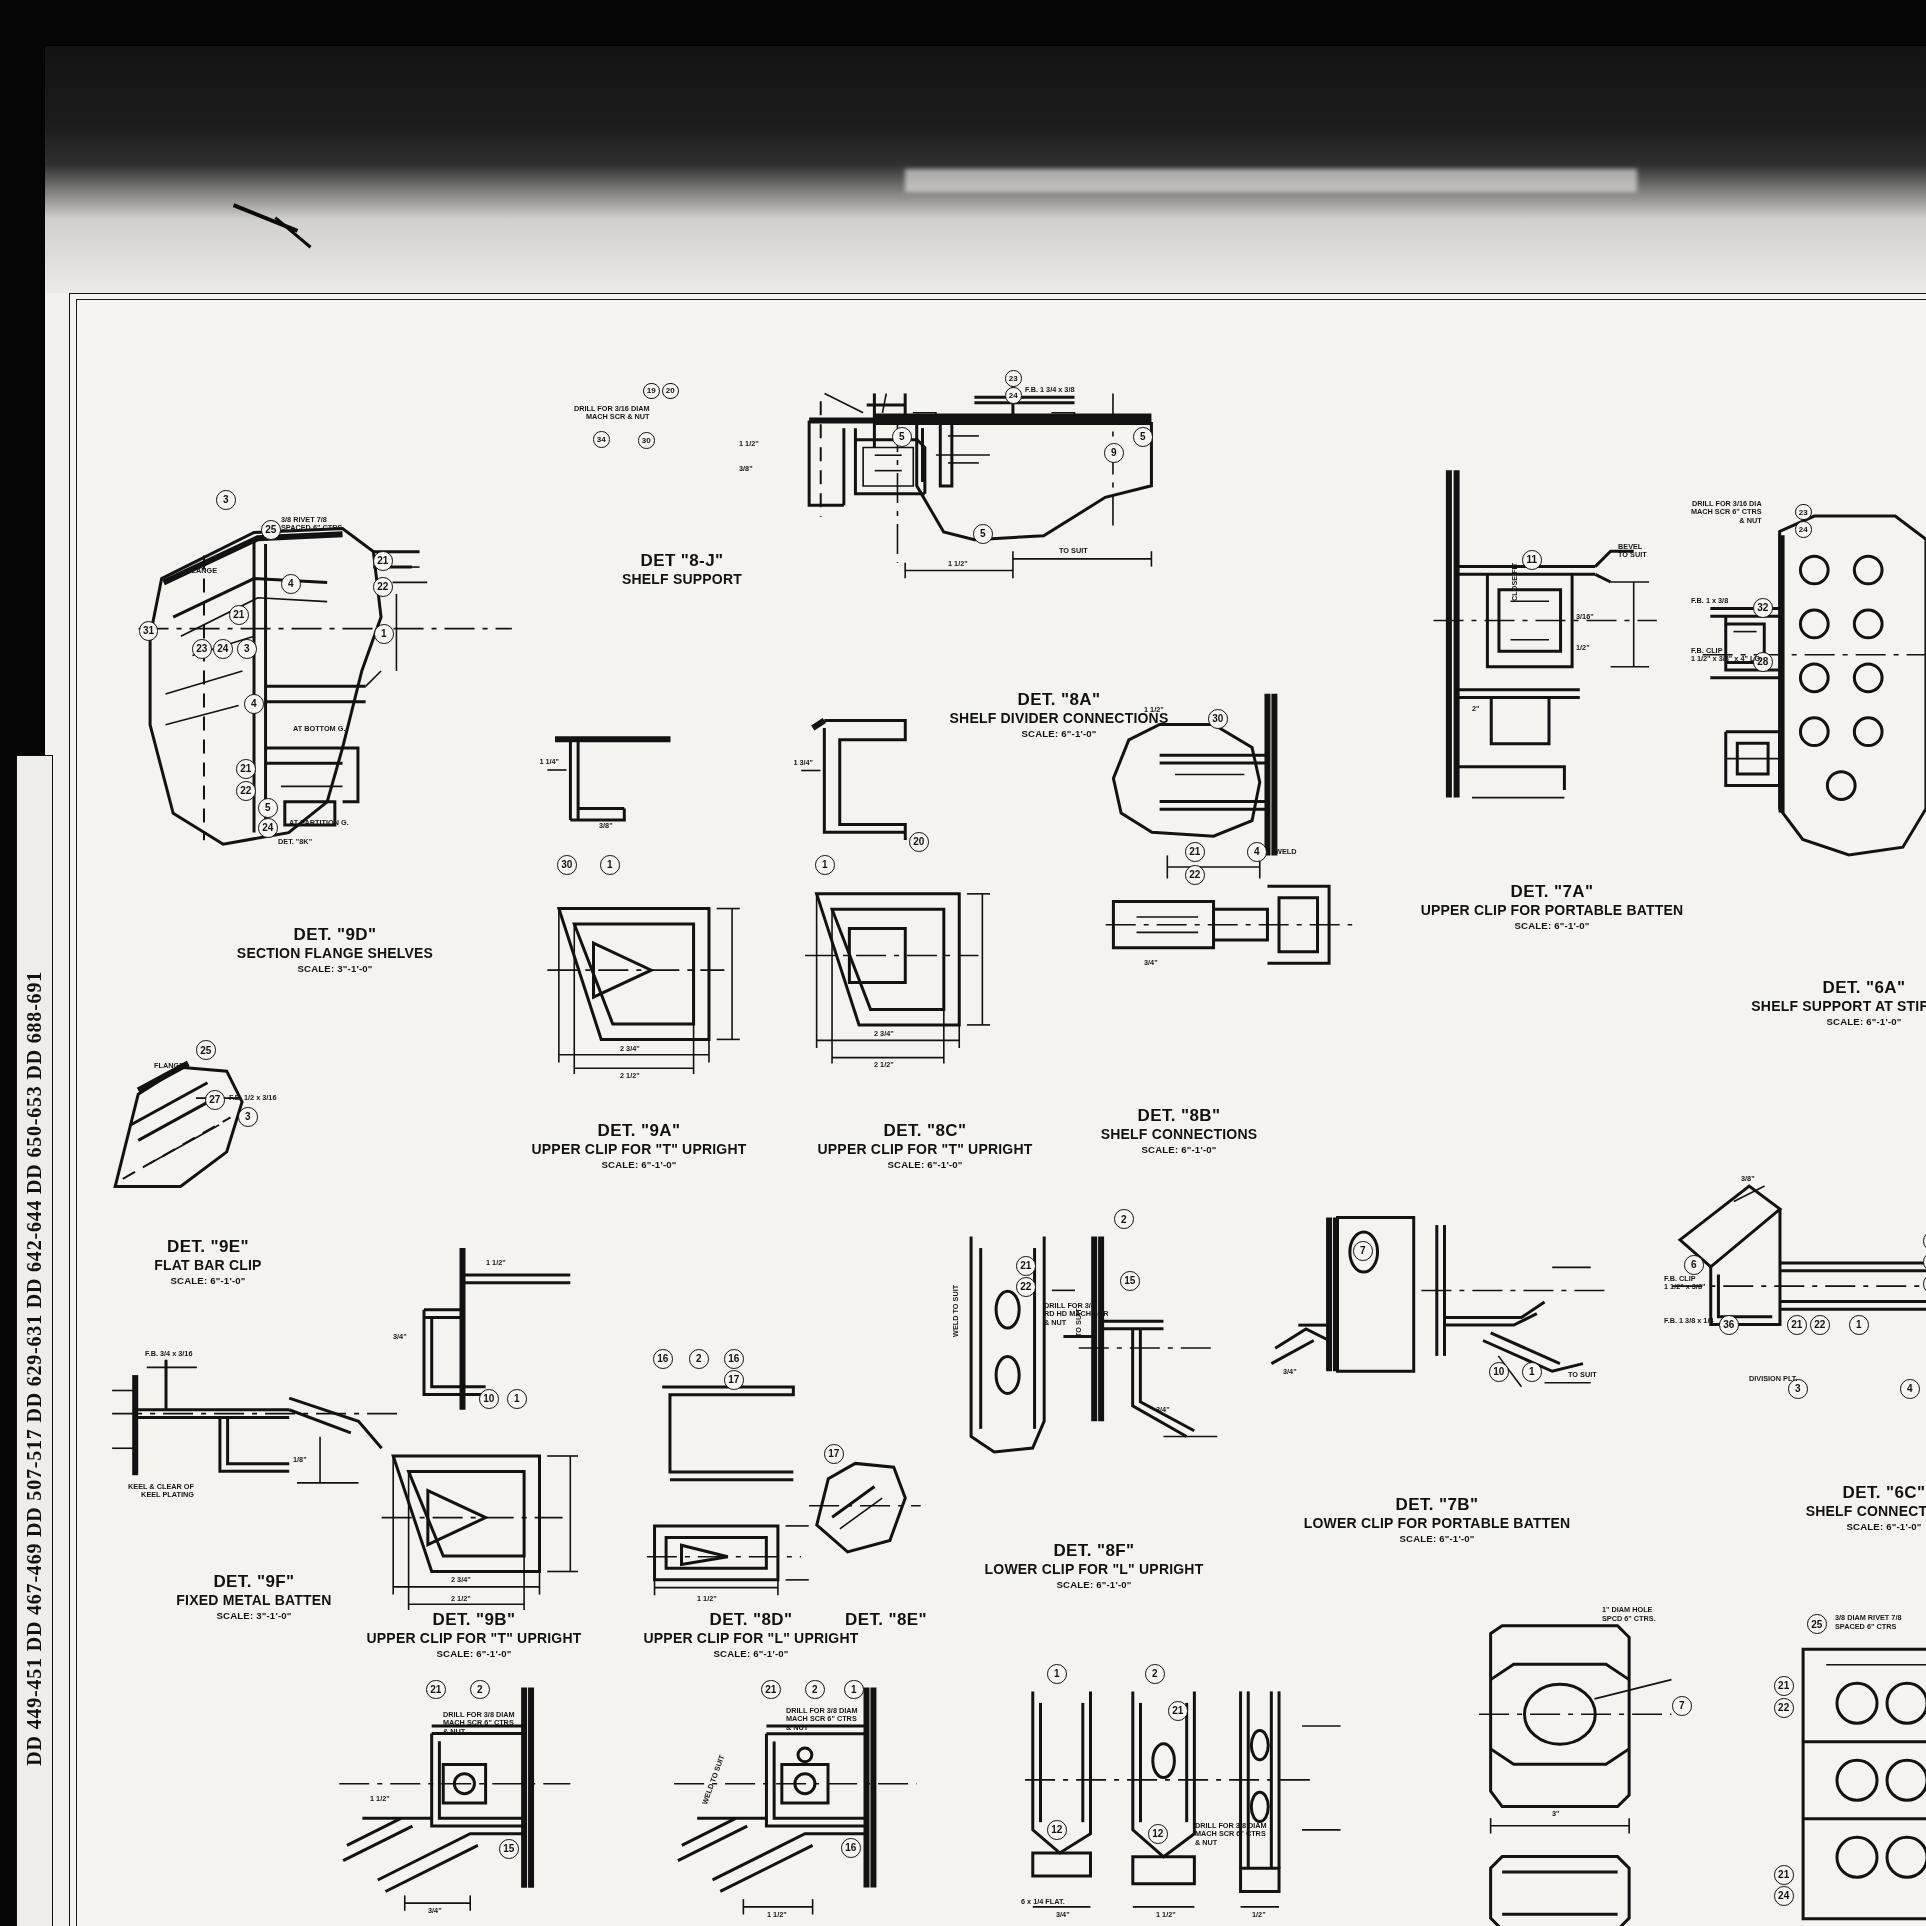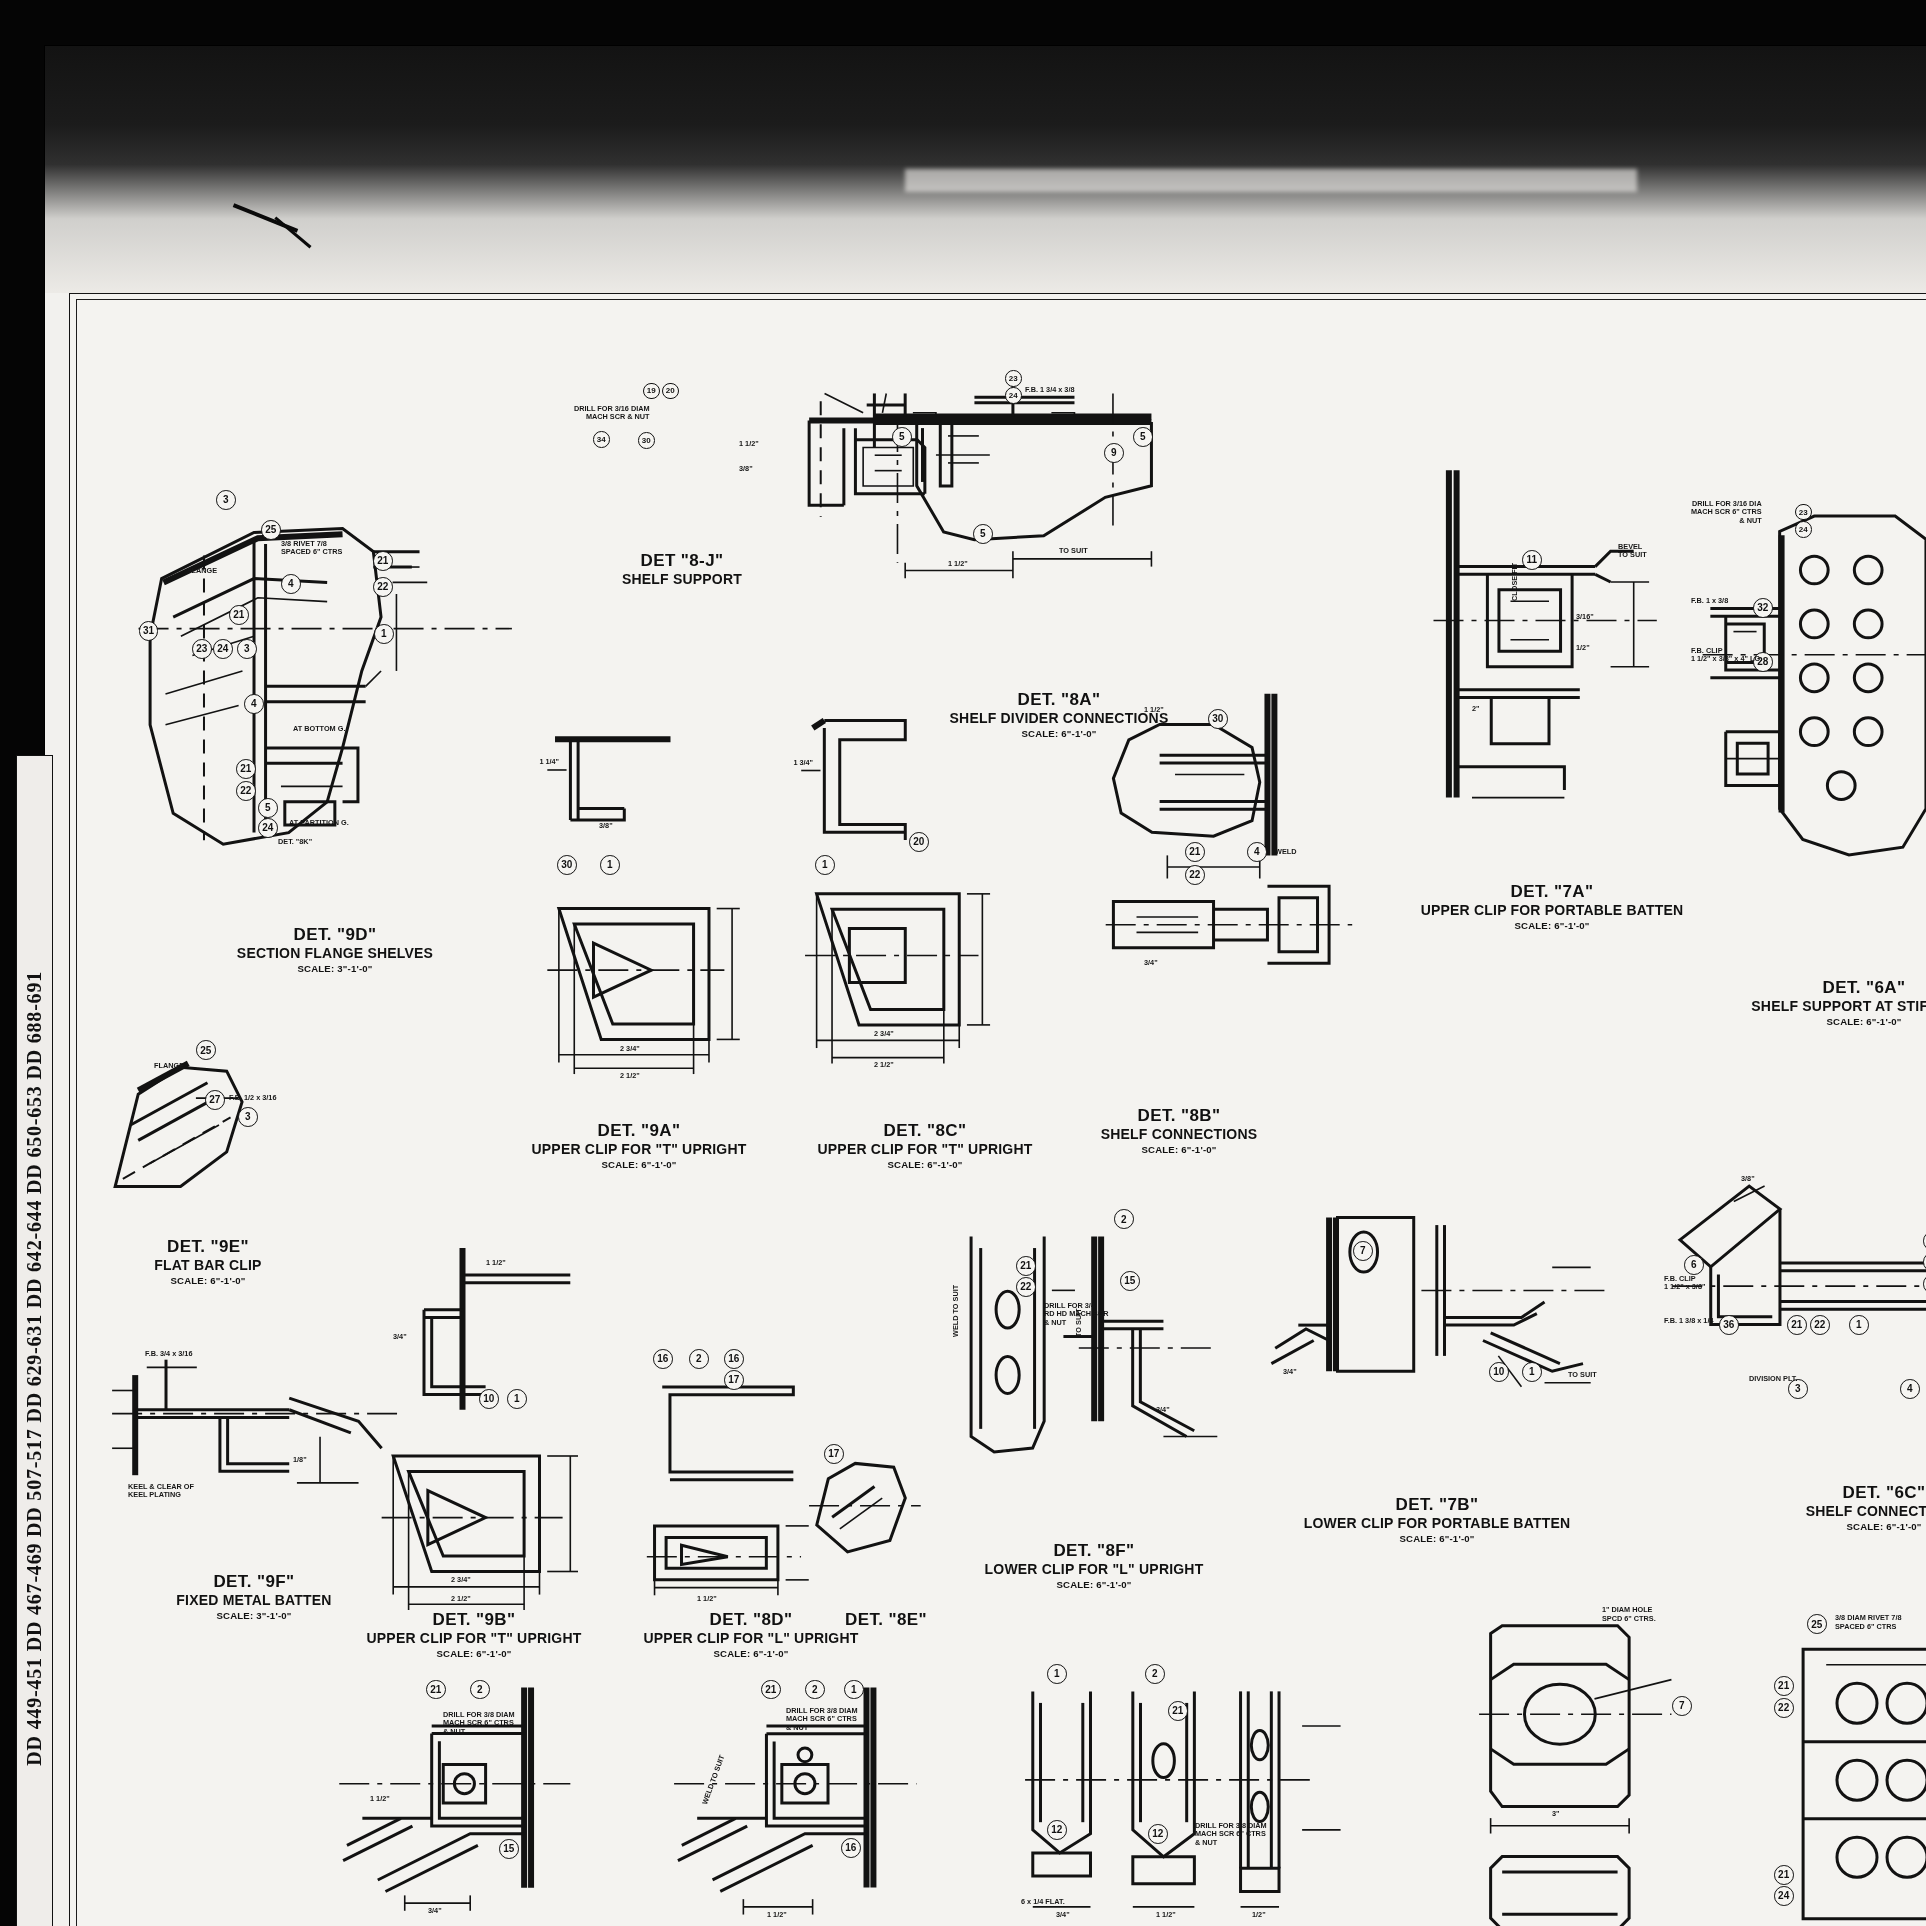--- a/index.html
+++ b/index.html
@@ -115,21 +115,21 @@
   <div class="bal" style="left:11.6px;top:166px;">31</div>
   <div class="bal" style="left:102px;top:150px;">21</div>
   <div class="bal" style="left:65px;top:184px;">23</div>
   <div class="bal" style="left:86px;top:184px;">24</div>
   <div class="bal" style="left:110px;top:184px;">3</div>
   <div class="bal" style="left:117px;top:239px;">4</div>
   <div class="bal" style="left:109px;top:304px;">21</div>
   <div class="bal" style="left:109px;top:326px;">22</div>
   <div class="bal" style="left:131px;top:343px;">5</div>
   <div class="bal" style="left:131px;top:363px;">24</div>
-  <div class="note" style="left:154px;top:61px;margin-top:24px;">3/8 RIVET 7/8
+  <div class="note" style="left:154px;top:61px;">3/8 RIVET 7/8
 SPACED 6" CTRS</div>
   <div class="note" style="left:60px;top:112px;">FLANGE</div>
   <div class="note" style="left:166px;top:270px;">AT BOTTOM G.</div>
   <div class="note" style="left:162px;top:364px;">AT PARTITION G.</div>
   <div class="note" style="left:151px;top:383px;">DET. "8K"</div>
 </div>
 <div class="cap" style="left:335px;top:925px;">
   <span class="det">DET. "9D"</span>
   <span class="nm">SECTION FLANGE SHELVES</span>
   <span class="sc">SCALE: 3"-1'-0"</span>
@@ -420,21 +420,21 @@
     <path class="med" d="M520 200 L700 260 L760 330"></path>
     <path class="med" d="M520 230 L680 290"></path>
     <path class="thin" d="M60 180 L120 180"></path>
     <path class="thin" d="M60 330 L120 330"></path>
     <path class="med" d="M200 100 L200 230"></path>
     <path class="thin" d="M150 120 L280 120"></path>
     <path class="cl" d="M60 240 L800 240"></path>
     <path class="thin" d="M600 300 L600 420"></path>
     <path class="thin" d="M540 420 L700 420"></path>
   </svg>
-  <div class="note" style="left:39px;top:162px;">KEEL &amp; CLEAR OF
+  <div class="note" style="left:39px;top:162px;text-align:right;">KEEL &amp; CLEAR OF
 KEEL PLATING</div>
   <div class="note" style="left:56px;top:28.5px;">F.B. 3/4 x 3/16</div>
   <div class="note" style="left:204px;top:135px;">1/8"</div>
 </div>
 <div class="cap" style="left:254px;top:1572px;">
   <span class="det">DET. "9F"</span>
   <span class="nm">FIXED METAL BATTEN</span>
   <span class="sc">SCALE: 3"-1'-0"</span>
 </div>
 

